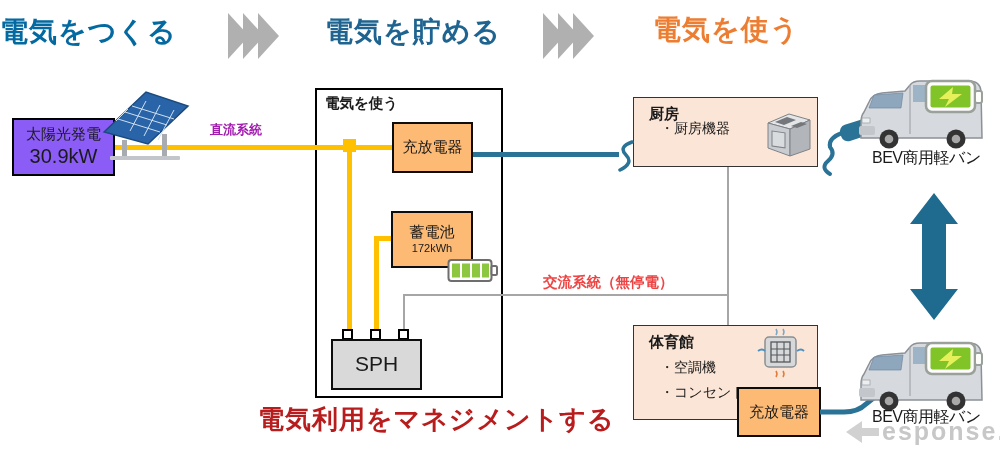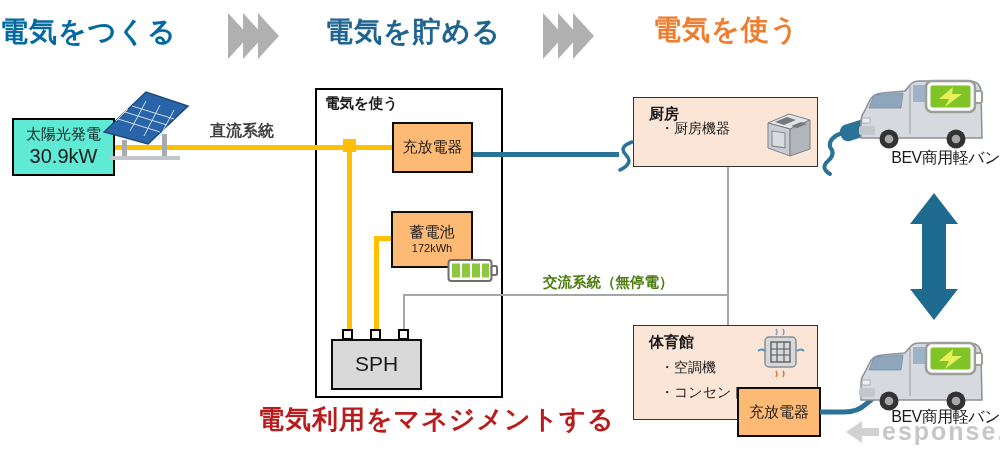--- a/index.html
+++ b/index.html
@@ -5,32 +5,32 @@
   html,body{margin:0;padding:0;background:#fff}
   .stage{position:relative;width:1000px;height:452px;background:#fff;overflow:hidden;
          font-family:"Liberation Sans","DejaVu Sans",sans-serif;color:#1a1a1a}
   .abs{position:absolute}
   .hdr{font-weight:bold;font-size:28px;letter-spacing:1px;white-space:nowrap}
   .box{box-sizing:border-box;display:flex;flex-direction:column;align-items:center;
        justify-content:center;text-align:center;line-height:1.25}
   .blackborder{border:2px solid #000}
   .thickborder{border:2.5px solid #0d0d0d}
   .bluebox{background:#fdba74;font-size:15px}
-  .greenbox{background:#5eead4;font-size:15px}
+  .greenbox{background:#8b5cf6;font-size:15px}
   .graybox{background:#d9d9d9;font-size:21px}
   .peachbox{box-sizing:border-box;background:#fbe5d6;border:1.5px solid #333}
   .ptitle{position:absolute;font-weight:bold;font-size:15px;white-space:nowrap}
   .pitem{position:absolute;font-size:14px;white-space:nowrap}
   .yline{position:absolute;background:#ffc000}
   .gline{position:absolute;background:#a6a6a6}
   .tline{position:absolute;background:#2a7396}
   .term{position:absolute;width:11px;height:11px;background:#fff;border:2px solid #000;box-sizing:border-box}
-  .lbl-dc{position:absolute;font-weight:bold;font-size:16px;color:#404040;white-space:nowrap}
-  .lbl-ac{position:absolute;font-weight:bold;font-size:14.5px;color:#4d7c0f;white-space:nowrap}
-  .vanlabel{position:absolute;font-size:16px;font-weight:500;text-align:right;white-space:nowrap;letter-spacing:-0.5px}
+  .lbl-dc{position:absolute;font-weight:bold;font-size:13px;color:#a21caf;white-space:nowrap}
+  .lbl-ac{position:absolute;font-weight:bold;font-size:14.5px;color:#ef4444;white-space:nowrap}
+  .vanlabel{position:absolute;font-size:16px;font-weight:500;text-align:left;white-space:nowrap;letter-spacing:-0.5px}
   .caption{position:absolute;font-weight:bold;font-size:26px;color:#b91c1c;letter-spacing:1px;white-space:nowrap}
   .wmark{position:absolute;display:flex;align-items:center;gap:2px;color:rgba(165,165,165,.62);
          font-weight:600;font-size:25px;letter-spacing:2px;white-space:nowrap}
 </style>
 </head>
 <body>
 
 <div class="stage">
 
   <div class="abs hdr" style="left:0;top:13px;color:#0369a1">電気をつくる</div>

